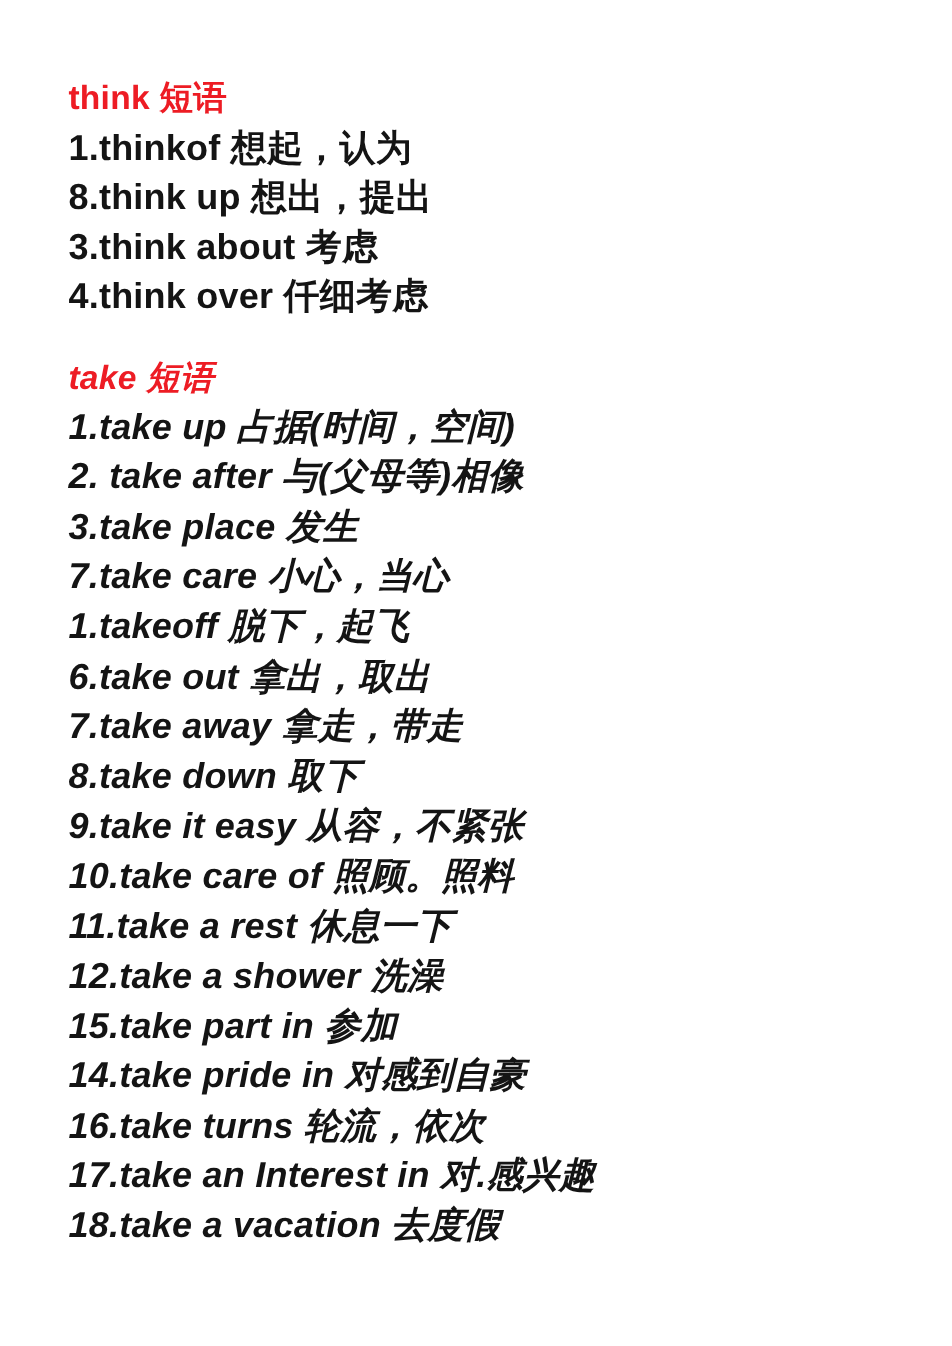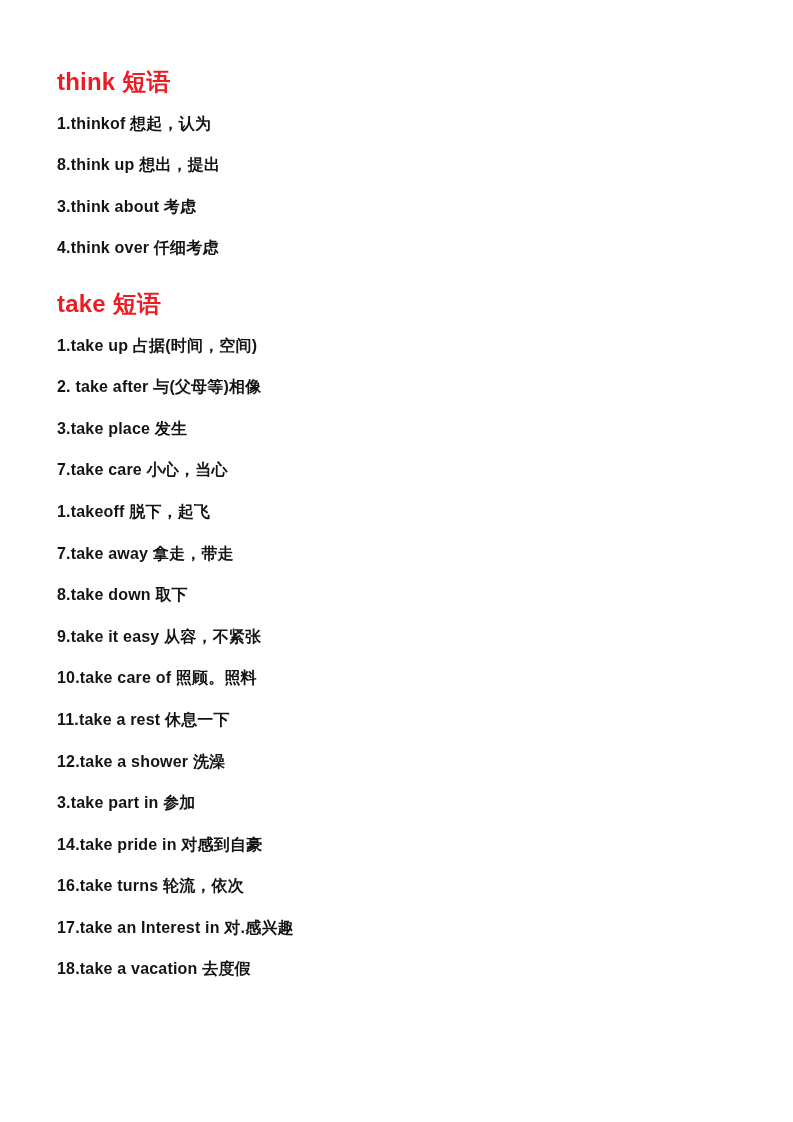--- a/index.html
+++ b/index.html
@@ -15,31 +15,31 @@
     font-family: "Liberation Sans", "DejaVu Sans", sans-serif;
     overflow: hidden;
   }
   .page {
     width: 793px;
     height: 1122px;
     padding: 61px 40px 0 57px;
     background: var(--page-bg);
   }
   .section { display: block; }
-  .section + .section { margin-top: 14px; }
+  .section + .section { margin-top: 25px; font-style: italic; }
   .heading {
     color: var(--heading-color);
-    font-size: 24px;
+    font-size: 28px;
     font-weight: bold;
     line-height: 41.6px;
     letter-spacing: 0.2px;
   }
   .item {
     color: var(--text-color);
-    font-size: 16px;
+    font-size: 30px;
     font-weight: bold;
     line-height: 41.6px;
     letter-spacing: 0.2px;
     white-space: nowrap;
   }
 </style>
 </head>
 <body>
 
 <div class="page">
@@ -52,26 +52,27 @@
     <div class="item">4.think over 仟细考虑</div>
   </section>
 
   <section class="section">
     <h2 class="heading">take 短语</h2>
     <div class="item">1.take up 占据(时间，空间)</div>
     <div class="item">2. take after 与(父母等)相像</div>
     <div class="item">3.take place 发生</div>
     <div class="item">7.take care 小心，当心</div>
     <div class="item">1.takeoff 脱下，起飞</div>
+    <div class="item">6.take out 拿出，取出</div>
     <div class="item">7.take away 拿走，带走</div>
     <div class="item">8.take down 取下</div>
     <div class="item">9.take it easy 从容，不紧张</div>
     <div class="item">10.take care of 照顾。照料</div>
     <div class="item">11.take a rest 休息一下</div>
     <div class="item">12.take a shower 洗澡</div>
-    <div class="item">3.take part in 参加</div>
+    <div class="item">15.take part in 参加</div>
     <div class="item">14.take pride in 对感到自豪</div>
     <div class="item">16.take turns 轮流，依次</div>
     <div class="item">17.take an Interest in 对.感兴趣</div>
     <div class="item">18.take a vacation 去度假</div>
   </section>
 
 </div>
 
 </body></html>

